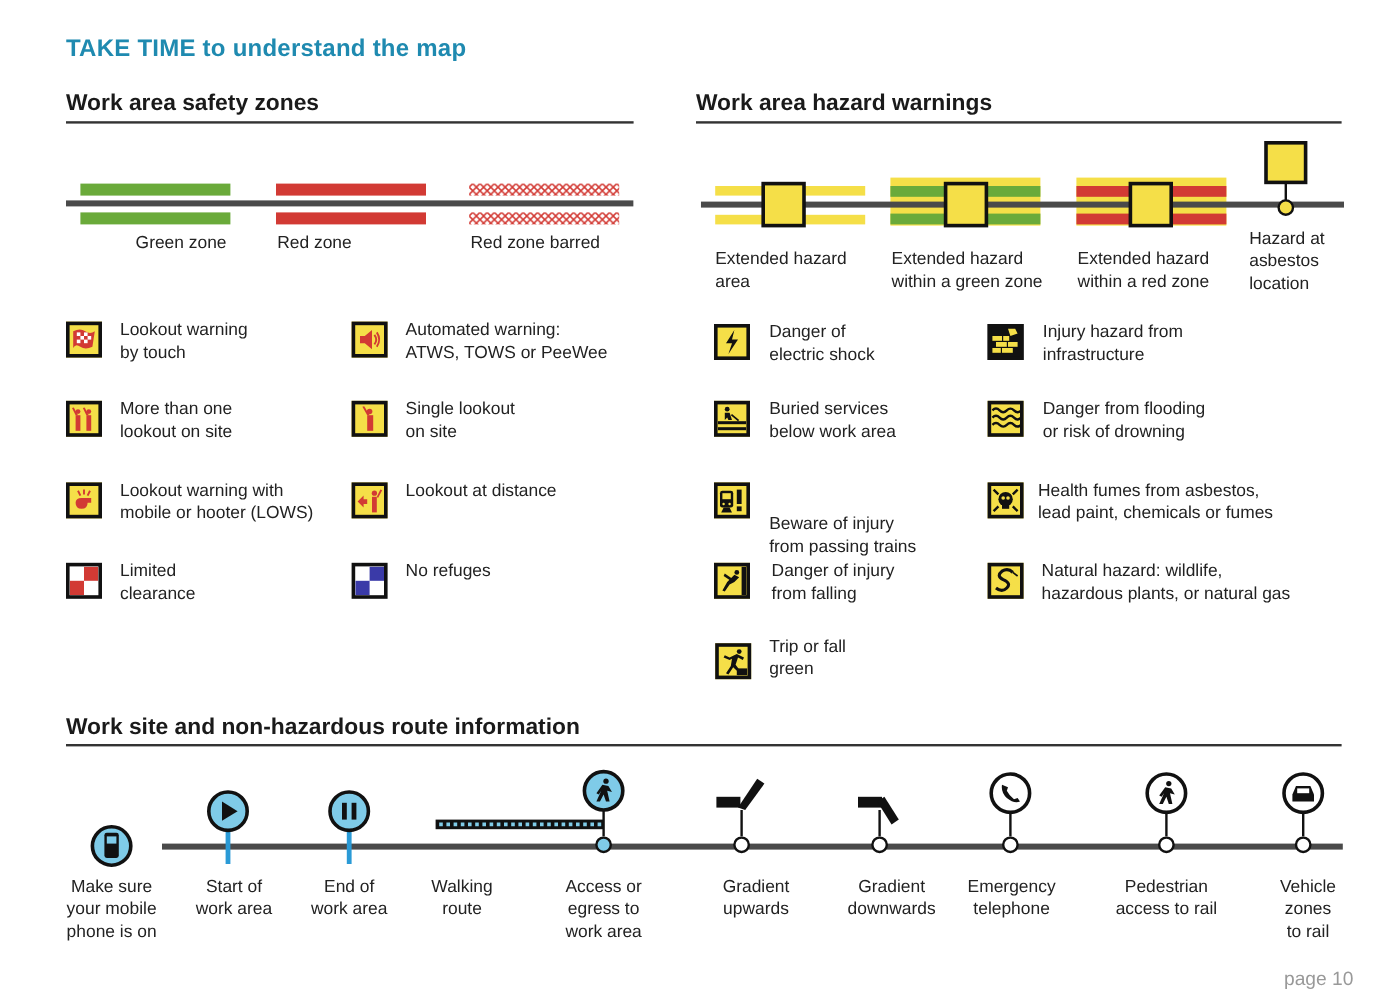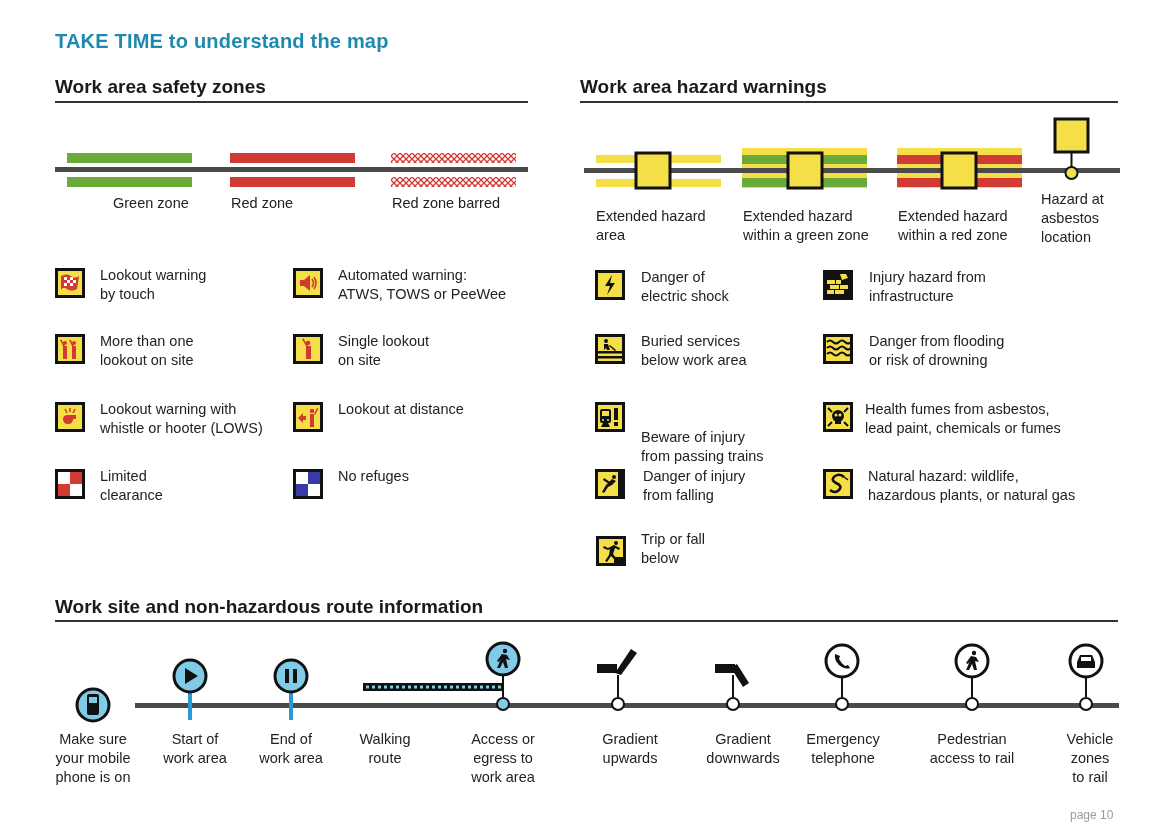--- a/index.html
+++ b/index.html
@@ -5,21 +5,21 @@
   html,body{margin:0;padding:0;background:#fff;}
   body{width:1152px;height:835px;position:relative;overflow:hidden;font-family:"Liberation Sans",sans-serif;color:#222;}
   .abs{position:absolute;}
   .title{left:55px;top:30px;font-size:20px;font-weight:bold;color:#1f8ab0;letter-spacing:0.2px;}
   .h2{font-size:19px;font-weight:bold;color:#1a1a1a;}
   .rule{height:2px;background:#333;}
   .lbl{font-size:14.5px;line-height:19px;color:#222;}
   .ctr{text-align:center;}
   .ic{width:30px;height:30px;border:3px solid #111;box-sizing:border-box;background:#f5df48;overflow:hidden;}
   .ic svg{display:block;width:100%;height:100%;}
-  .page{font-size:12px;color:#999;}
+  .page{font-size:16px;color:#999;}
 </style>
 </head>
 <body>
 
 <div class="abs title">TAKE TIME to understand the map</div>
 
 <div class="abs h2" style="left:55px;top:76px;">Work area safety zones</div>
 <div class="abs rule" style="left:55px;top:101px;width:473px;"></div>
 
 <div class="abs" style="left:55px;top:150px;width:473px;height:40px;">
@@ -106,21 +106,21 @@
 <div class="abs ic" style="left:55px;top:402px;">
   <svg viewBox="0 0 24 24">
       <g fill="#d23a34">
         <path d="M5 14 Q5 10 10 10 H18 V14 H15 Q15 19 10 19 Q5 19 5 14Z"></path>
         <path d="M12 3 L12 7 M7 4 L9 8 M17 4 L15 8" stroke="#d23a34" stroke-width="1.6"></path>
       </g>
     </svg>
 </div>
 <div class="abs lbl" style="left:100px;top:400px;">
     <div>Lookout warning with</div>
-    <div>whistle or hooter (LOWS)</div>
+    <div>mobile or hooter (LOWS)</div>
   </div>
 
 <div class="abs ic" style="left:293px;top:402px;">
   <svg viewBox="0 0 24 24">
       <g fill="#d23a34">
         <path d="M2 13 L7 8 V11 H10 V15 H7 V18Z"></path>
         <circle cx="16" cy="6" r="2.2"></circle>
         <rect x="14" y="9" width="4" height="13"></rect>
         <path d="M18 9 L21 3 L22.5 3.5 L19 10Z"></path>
       </g>
@@ -315,21 +315,21 @@
   <svg viewBox="0 0 24 24">
       <g fill="#111">
         <circle cx="17" cy="4" r="2"></circle>
         <path d="M15 6 L9 9 L5 7 L4 9 L9 11 L11 10 L10 16 L6 22 L8 23 L12 17 L15 20 V24 H17 V19 L14 15 L16 9 L20 11 L21 9Z"></path>
         <rect x="16" y="18" width="8" height="6"></rect>
       </g>
     </svg>
 </div>
 <div class="abs lbl" style="left:641px;top:530px;">
     <div>Trip or fall</div>
-    <div>below</div>
+    <div>green</div>
   </div>
 
 <div class="abs h2" style="left:55px;top:596px;">Work site and non-hazardous route information</div>
 <div class="abs rule" style="left:55px;top:620px;width:1063px;"></div>
 
 <div class="abs" style="left:55px;top:635px;width:1070px;height:90px;">
   <svg width="1070" height="90" viewBox="0 0 1070 90">
 
     <rect x="80" y="68" width="984" height="5" fill="#4a4a4a"></rect>
 

